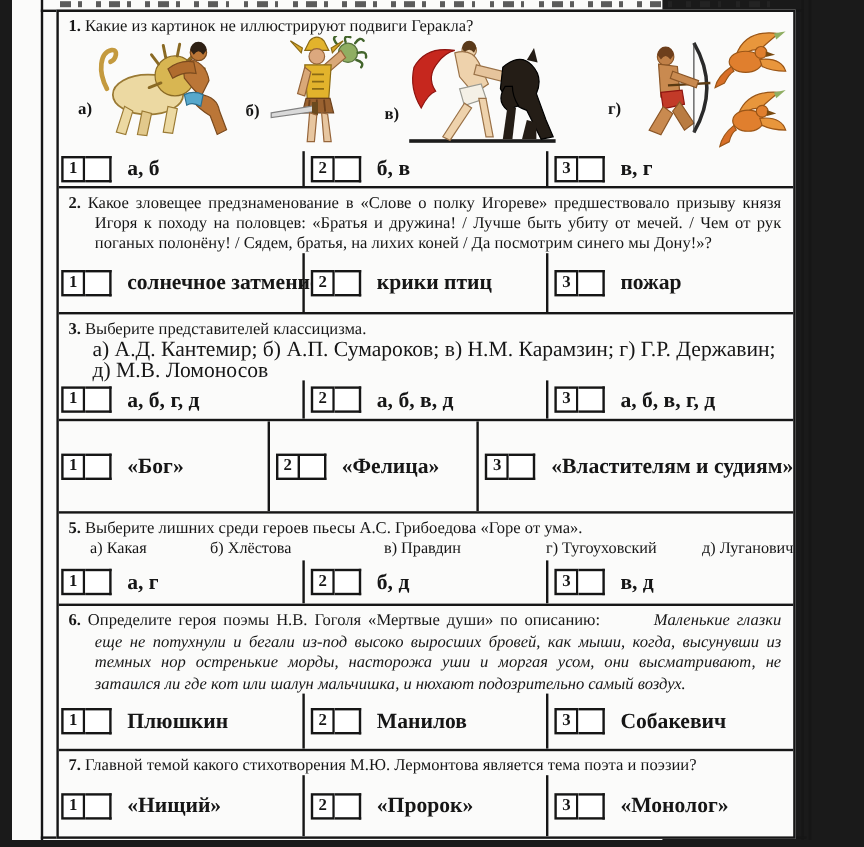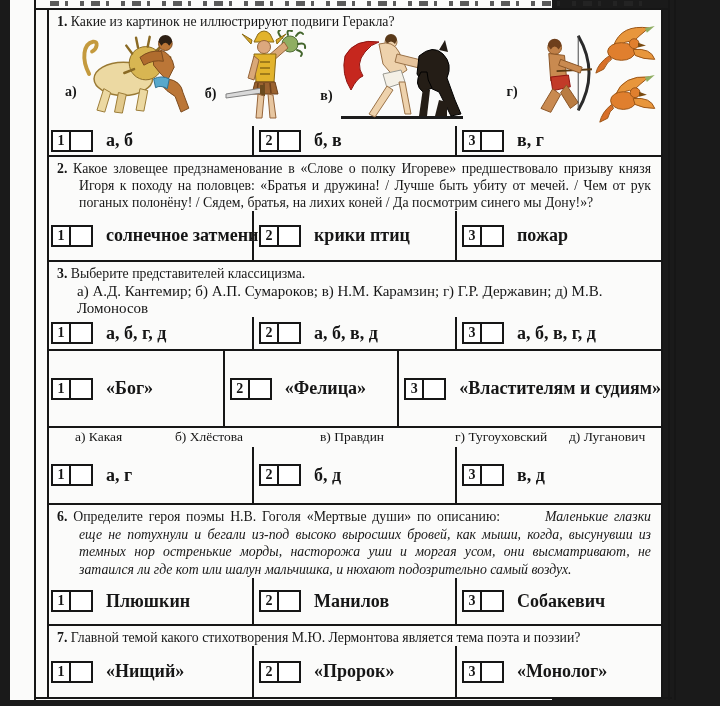--- a/index.html
+++ b/index.html
@@ -15,21 +15,21 @@
   .qtable{position:absolute;left:37px;top:8px;width:616px;height:691px;
           border:2px solid #161616;background:#fbfbfa;display:flex;flex-direction:column;box-sizing:border-box;}
   .row{border-bottom:2px solid #161616;box-sizing:border-box;display:flex;flex-direction:column;overflow:hidden;}
   .row:last-child{border-bottom:none;}
   .q1{height:147px}.q2{height:105px}.q3{height:89px}.q4{height:77px}
   .q5{height:77px}.q6{height:121px}.q7{flex:1}
   .qtext{padding:3px 10px 0 30px;text-indent:-22px;font-size:13.8px;line-height:17px;}
   .just{text-align:justify;}
   .qn{font-weight:bold;}
   .italic{font-style:italic;margin-left:39px;}
-  .optline{padding:1px 8px 0 28px;font-size:15px;line-height:17px;}
+  .optline{padding:1px 8px 0 28px;font-size:18px;line-height:17px;}
   .opts5{position:relative;height:19px;font-size:13.5px;}
   .opts5 span{position:absolute;top:1px;white-space:nowrap;}
   
   .answers{flex:1;display:flex;align-items:center;min-height:28px;}
   .acol{height:100%;display:flex;align-items:center;box-sizing:border-box;}
   .acol:nth-child(1){width:203px;padding-left:2px;}
   .acol:nth-child(2){width:203px;border-left:2px solid #161616;padding-left:5px;}
   .acol:nth-child(3){flex:1;border-left:2px solid #161616;padding-left:5px;}
   .abox{display:flex;}
   .anum{width:20px;height:22px;border:2px solid #161616;box-sizing:border-box;
@@ -265,26 +265,30 @@
               <div class="abox">
                 <div class="anum">3</div>
                 <div class="achk"></div>
               </div>
               <div class="albl">«Властителям и судиям»</div>
             </div>
           </div>
       </div>
 
       <div class="row q5">
+        <div class="qtext">
+          <b class="qn">5.</b>
+          <span>Выберите лишних среди героев пьесы А.С. Грибоедова «Горе от ума».</span>
+        </div>
         <div class="opts5">
           <span style="left:26px">а) Какая</span>
           <span style="left:126px">б) Хлёстова</span>
           <span style="left:271px">в) Правдин</span>
           <span style="left:406px">г) Тугоуховский</span>
-          <span style="left:520px">д) Луганович</span>
+          <span style="left:536px">д) Луганович</span>
         </div>
         <div class="answers">
             <div class="acol">
               <div class="abox">
                 <div class="anum">1</div>
                 <div class="achk"></div>
               </div>
               <div class="albl">а, г</div>
             </div>
             <div class="acol">

